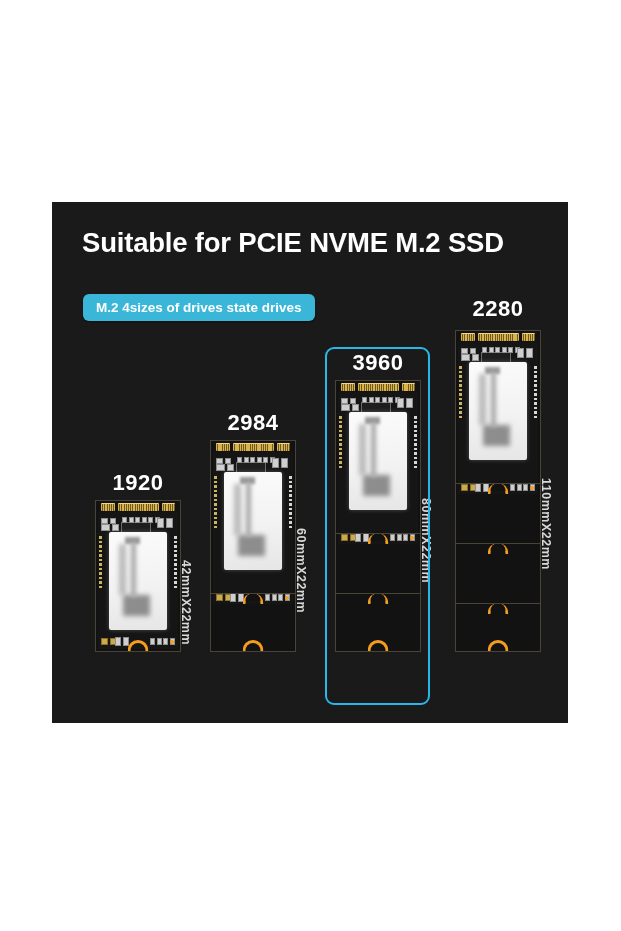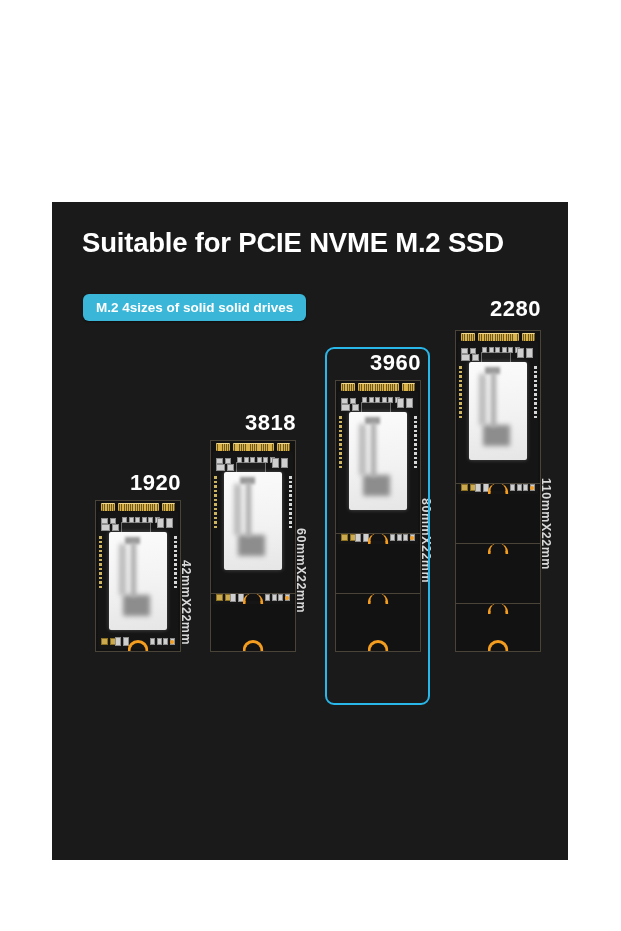--- a/index.html
+++ b/index.html
@@ -8,21 +8,21 @@
     background:#ffffff;
     font-family:"Liberation Sans", sans-serif;
     overflow:hidden;
     position:relative;
   }
 
   
   #panel{
     position:absolute;
     left:52px; top:202px;
-    width:516px; height:658px;
+    width:516px; height:521px;
     background:#1a1a1a;
     overflow:hidden;
   }
 
   
   #title{
     position:absolute;
     left:30px; top:25px;
     font-size:27.5px;
     font-weight:bold;
@@ -58,21 +58,21 @@
     pointer-events:none;
   }
 
   
   .ssd-group{ position:absolute; }
 
   .ssd-label{
     position:absolute;
     left:0; top:0;
     width:100%;
-    text-align:right;
+    text-align:center;
     font-size:22px;
     font-weight:bold;
     color:#ffffff;
     letter-spacing:0.5px;
   }
 
   
   .dim{
     position:absolute;
     font-size:12.5px;
@@ -246,21 +246,21 @@
   }
 </style>
 </head>
 <body>
 
 <div id="panel">
 
   <div id="title">Suitable for PCIE NVME M.2 SSD</div>
 
   <div id="badge">
-    <span class="btxt">M.2  4sizes of solid solid drives</span>
+    <span class="btxt">M.2  4sizes of drives state drives</span>
   </div>
 
   <div class="ssd-group" style="left:43px; top:298px; width:86px;">
     <div class="ssd-label" style="top:-30px;">1920</div>
     <div class="board" style="top:0; height:152px;">
       <div class="connector">
         <div class="conn-seg conn-a"></div>
         <div class="conn-seg conn-b"></div>
         <div class="conn-seg conn-c"></div>
       </div>
@@ -341,21 +341,21 @@
           </div>
           <div class="odot" style="right:2px;top:4px;"></div>
         </div>
       </div>
       <div class="notch" style="bottom:0;"></div>
     </div>
     <div class="dim" style="left:98px; top:60px;">42mmX22mm</div>
   </div>
 
   <div class="ssd-group" style="left:158px; top:238px; width:86px;">
-    <div class="ssd-label" style="top:-30px;">3818</div>
+    <div class="ssd-label" style="top:-30px;">2984</div>
     <div class="board" style="top:0; height:212px;">
       <div class="connector">
         <div class="conn-seg conn-a"></div>
         <div class="conn-seg conn-b"></div>
         <div class="conn-seg conn-c"></div>
       </div>
       <div class="odot" style="left:38px;top:12px;"></div>
       <div class="pcb">
         <div class="pcb-top" style="height:152px;"></div>
 

